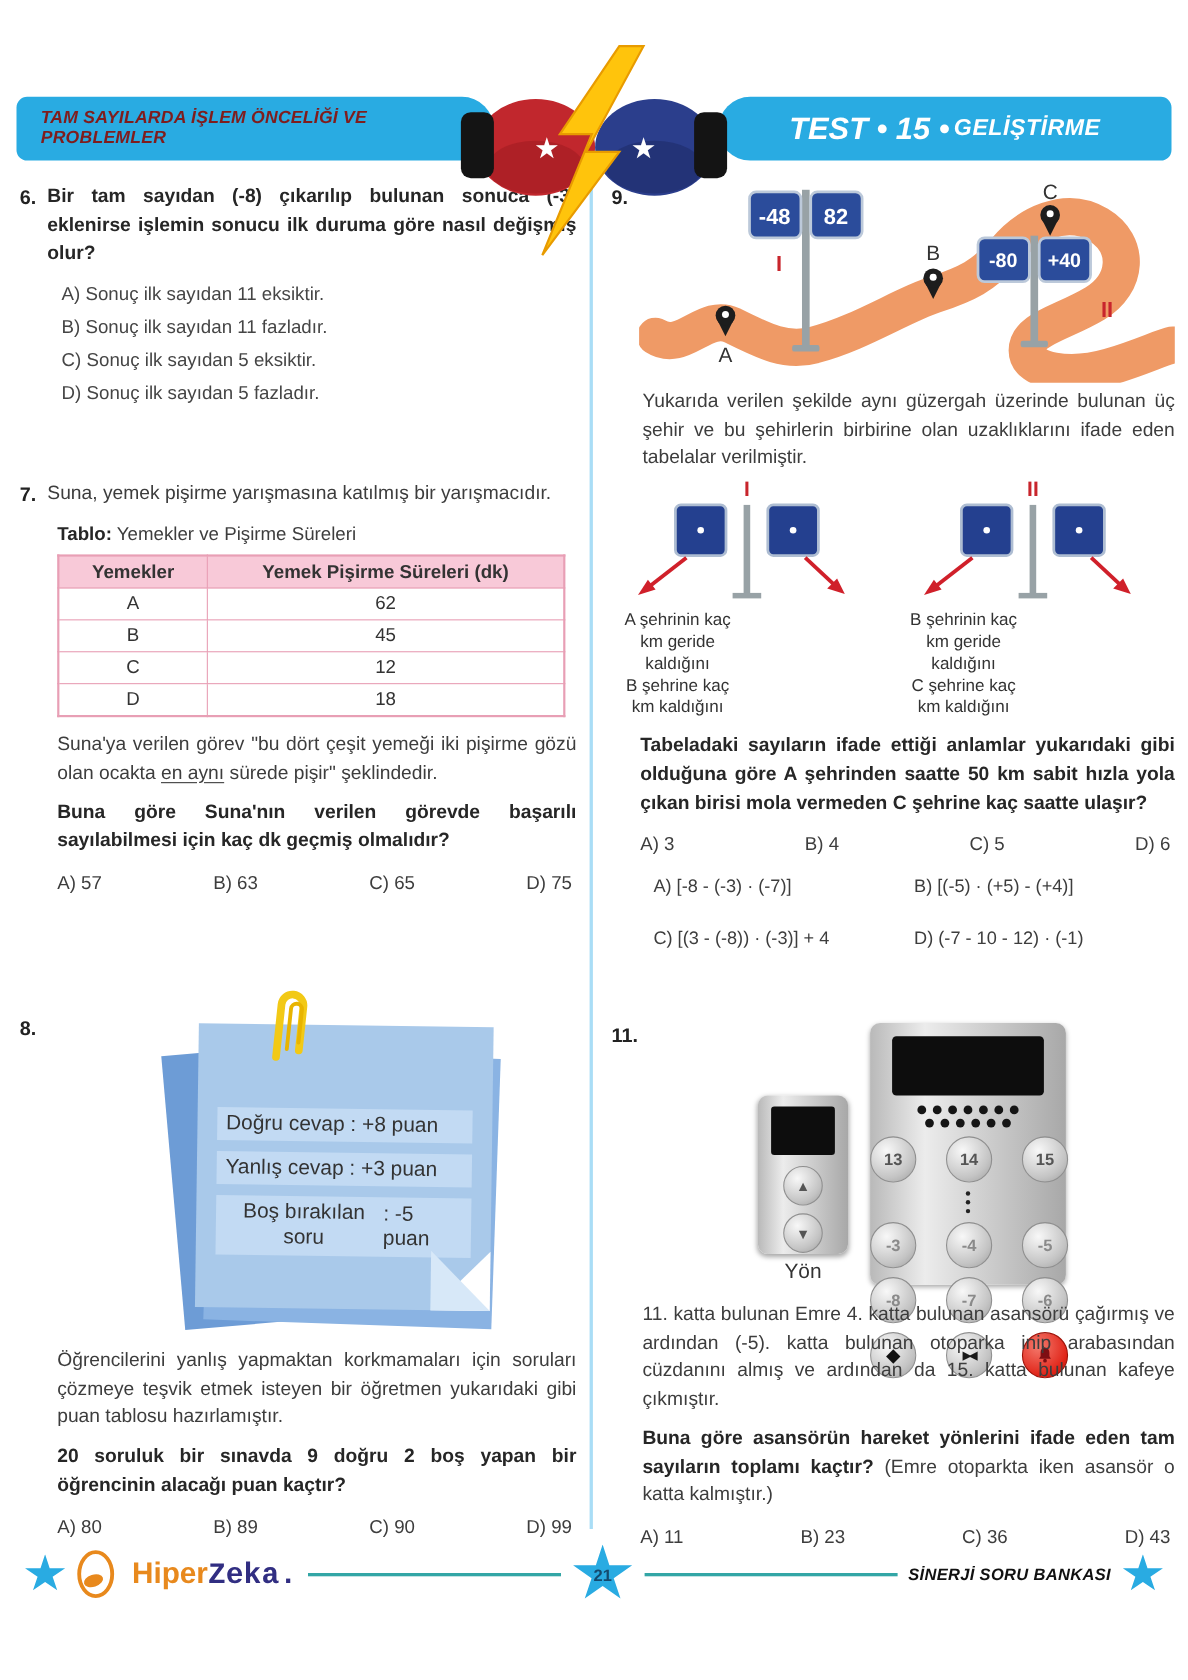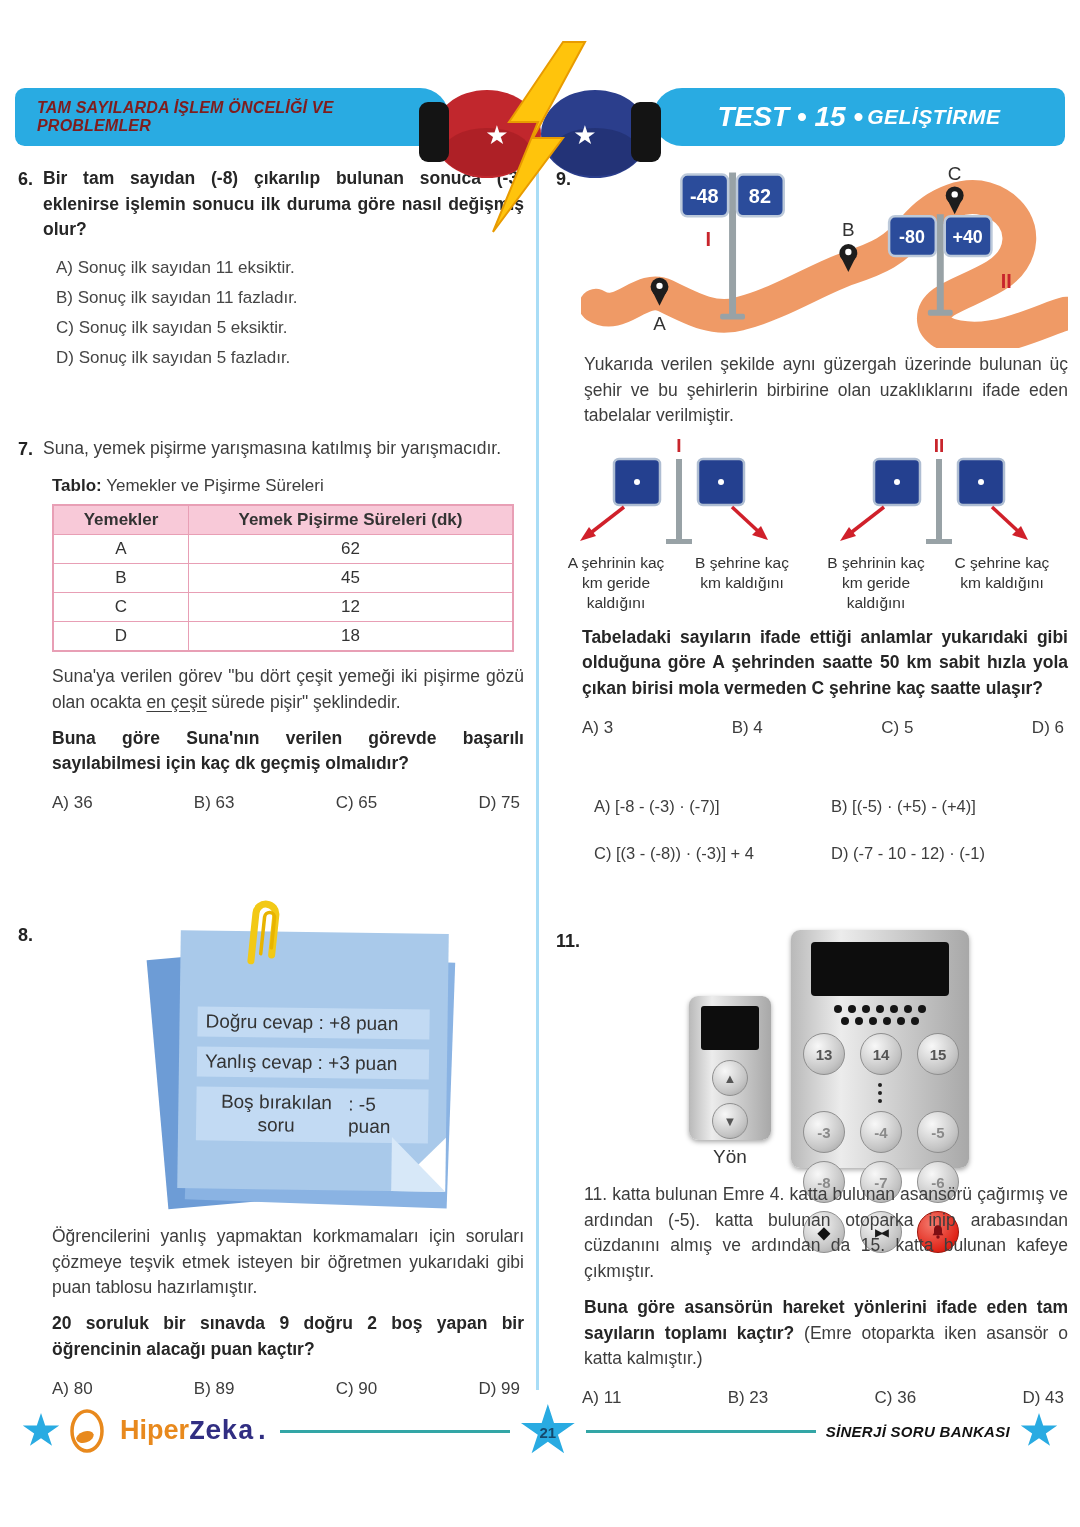--- a/index.html
+++ b/index.html
@@ -55,36 +55,36 @@
   .elev{display:flex;align-items:flex-end;justify-content:center;gap:20px;margin:2px 0 14px 0;}
   .panel{background:linear-gradient(90deg,#b9b9b9,#ececec 28%,#d2d2d2 55%,#a8a8a8);border-radius:9px;
          box-shadow:0 2px 5px rgba(0,0,0,.35);box-sizing:border-box;}
   .panel-sm{width:82px;height:144px;padding:10px 0;}
   .panel-sm .disp{width:58px;height:44px;background:#0d0d0d;margin:0 auto 10px;border-radius:3px;}
   .btn{border-radius:50%;background:radial-gradient(circle at 35% 30%,#f8f8f8,#c4c4c4 65%,#9d9d9d);
        border:1.5px solid #8f8f8f;display:flex;align-items:center;justify-content:center;
        font-weight:bold;color:#555;}
   .panel-sm .btn{width:34px;height:34px;margin:7px auto;font-size:13px;}
   .yon{font-size:19px;color:#333;text-align:center;margin-top:6px;}
-  .panel-big{width:178px;height:238px;padding:12px 12px;}
+  .panel-big{width:178px;height:238px;padding:12px 0;}
   .panel-big .disp{width:138px;height:54px;background:#0d0d0d;margin:0 auto;border-radius:4px;}
   .speaker{width:104px;margin:9px auto 2px;display:flex;flex-wrap:wrap;justify-content:center;gap:4px 6px;}
   .spk-dot{width:8px;height:8px;border-radius:50%;background:#151515;}
   .keys{display:grid;grid-template-columns:repeat(3,40px);justify-content:space-between;row-gap:8px;margin-top:8px;}
   .keys .btn{width:40px;height:40px;font-size:15px;}
   .keys .faded{color:#8a8a8a;}
   .vdots{display:flex;flex-direction:column;align-items:center;gap:4px;justify-content:center;}
   .vdots i{width:4px;height:4px;border-radius:50%;background:#222;}
   .btn-alarm{background:radial-gradient(circle at 35% 30%,#f47a6d,#e02418 70%,#b21208);border-color:#9c1208;}
   .doorglyph{font-size:10px;letter-spacing:-2px;color:#1a1a1a;}
   
   .legend{display:flex;gap:22px;margin:6px 0 0 4px;}
   .lg-group{width:238px;}
   .lg-roman{color:#C8252C;font-weight:bold;font-size:19px;text-align:center;}
-  .lg-labels{display:flex;justify-content:space-between;}
+  .lg-labels{display:flex;justify-content:space-between;flex-direction:column;}
   .lg-labels div{width:112px;text-align:center;font-size:15.5px;line-height:1.28;color:#333;}
   
   .footer{position:absolute;left:22px;right:22px;top:1404px;display:flex;align-items:center;}
   .star{background:#29ABE2;clip-path:polygon(50% 0%,61% 35%,98% 35%,68% 57%,79% 91%,50% 70%,21% 91%,32% 57%,2% 35%,39% 35%);}
   .star-sm{width:38px;height:36px;flex:0 0 auto;}
   .star-pg{width:56px;height:54px;flex:0 0 auto;display:flex;align-items:center;justify-content:center;}
   .star-pg span{font-size:15px;font-weight:bold;color:#14496E;margin-top:2px;}
   .f-line{flex:1;height:3px;background:#33A6A6;margin:0 10px;}
   .brand{font-size:27px;font-weight:bold;margin-left:6px;}
   .brand .b1{color:#E8891D;}
@@ -157,25 +157,25 @@
             <td>C</td>
             <td>12</td>
           </tr>
       <tr>
             <td>D</td>
             <td>18</td>
           </tr>
     </tbody>
       </table>
     <div class="stem indent" style="margin-top:12px;">
-      <span>Suna'ya verilen görev "bu dört çeşit yemeği iki pişirme gözü olan ocakta </span><span style="text-decoration:underline;text-underline-offset:3px;">en çeşit</span><span> sürede pişir" şeklindedir.</span>
+      <span>Suna'ya verilen görev "bu dört çeşit yemeği iki pişirme gözü olan ocakta </span><span style="text-decoration:underline;text-underline-offset:3px;">en aynı</span><span> sürede pişir" şeklindedir.</span>
     </div>
     <div class="stem bold indent" style="margin-top:10px;">Buna göre Suna'nın verilen görevde başarılı sayılabilmesi için kaç dk geçmiş olmalıdır?</div>
     <div class="opts-h">
-      <span>A) 36</span>
+      <span>A) 57</span>
       <span>B) 63</span>
       <span>C) 65</span>
       <span>D) 75</span>
     </div>
   </section>
 
   <section class="q" id="q8">
     <div class="q-row">
       <span class="q-num">8.</span>
       <div class="note-wrap">

